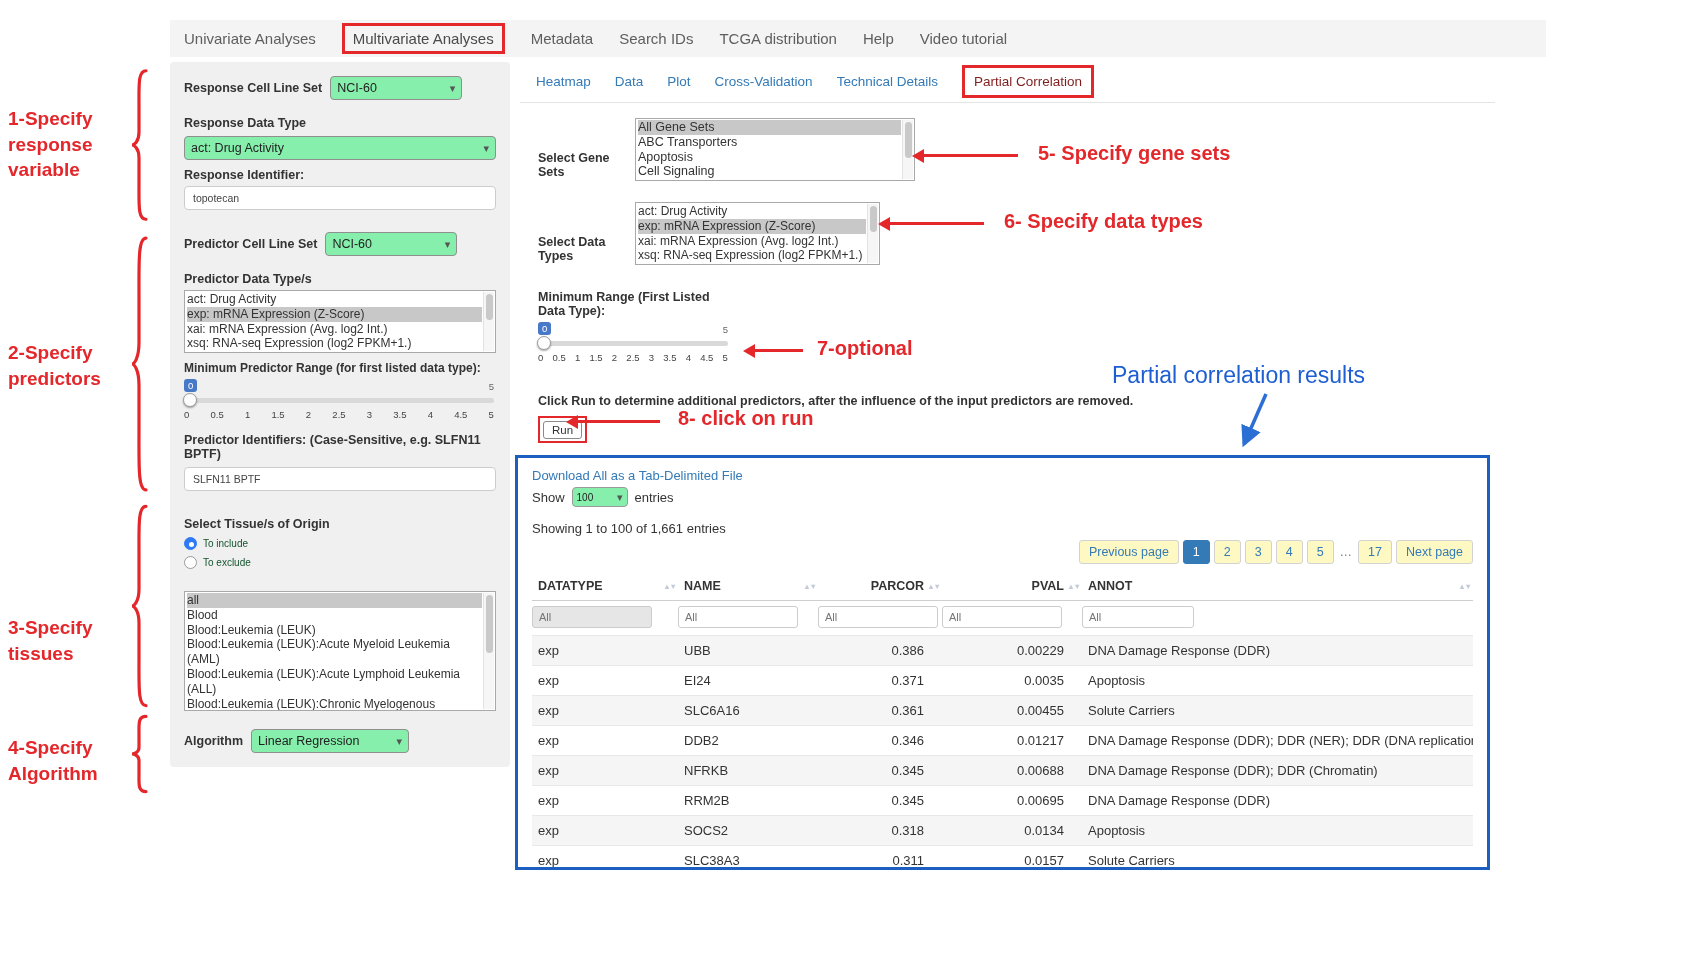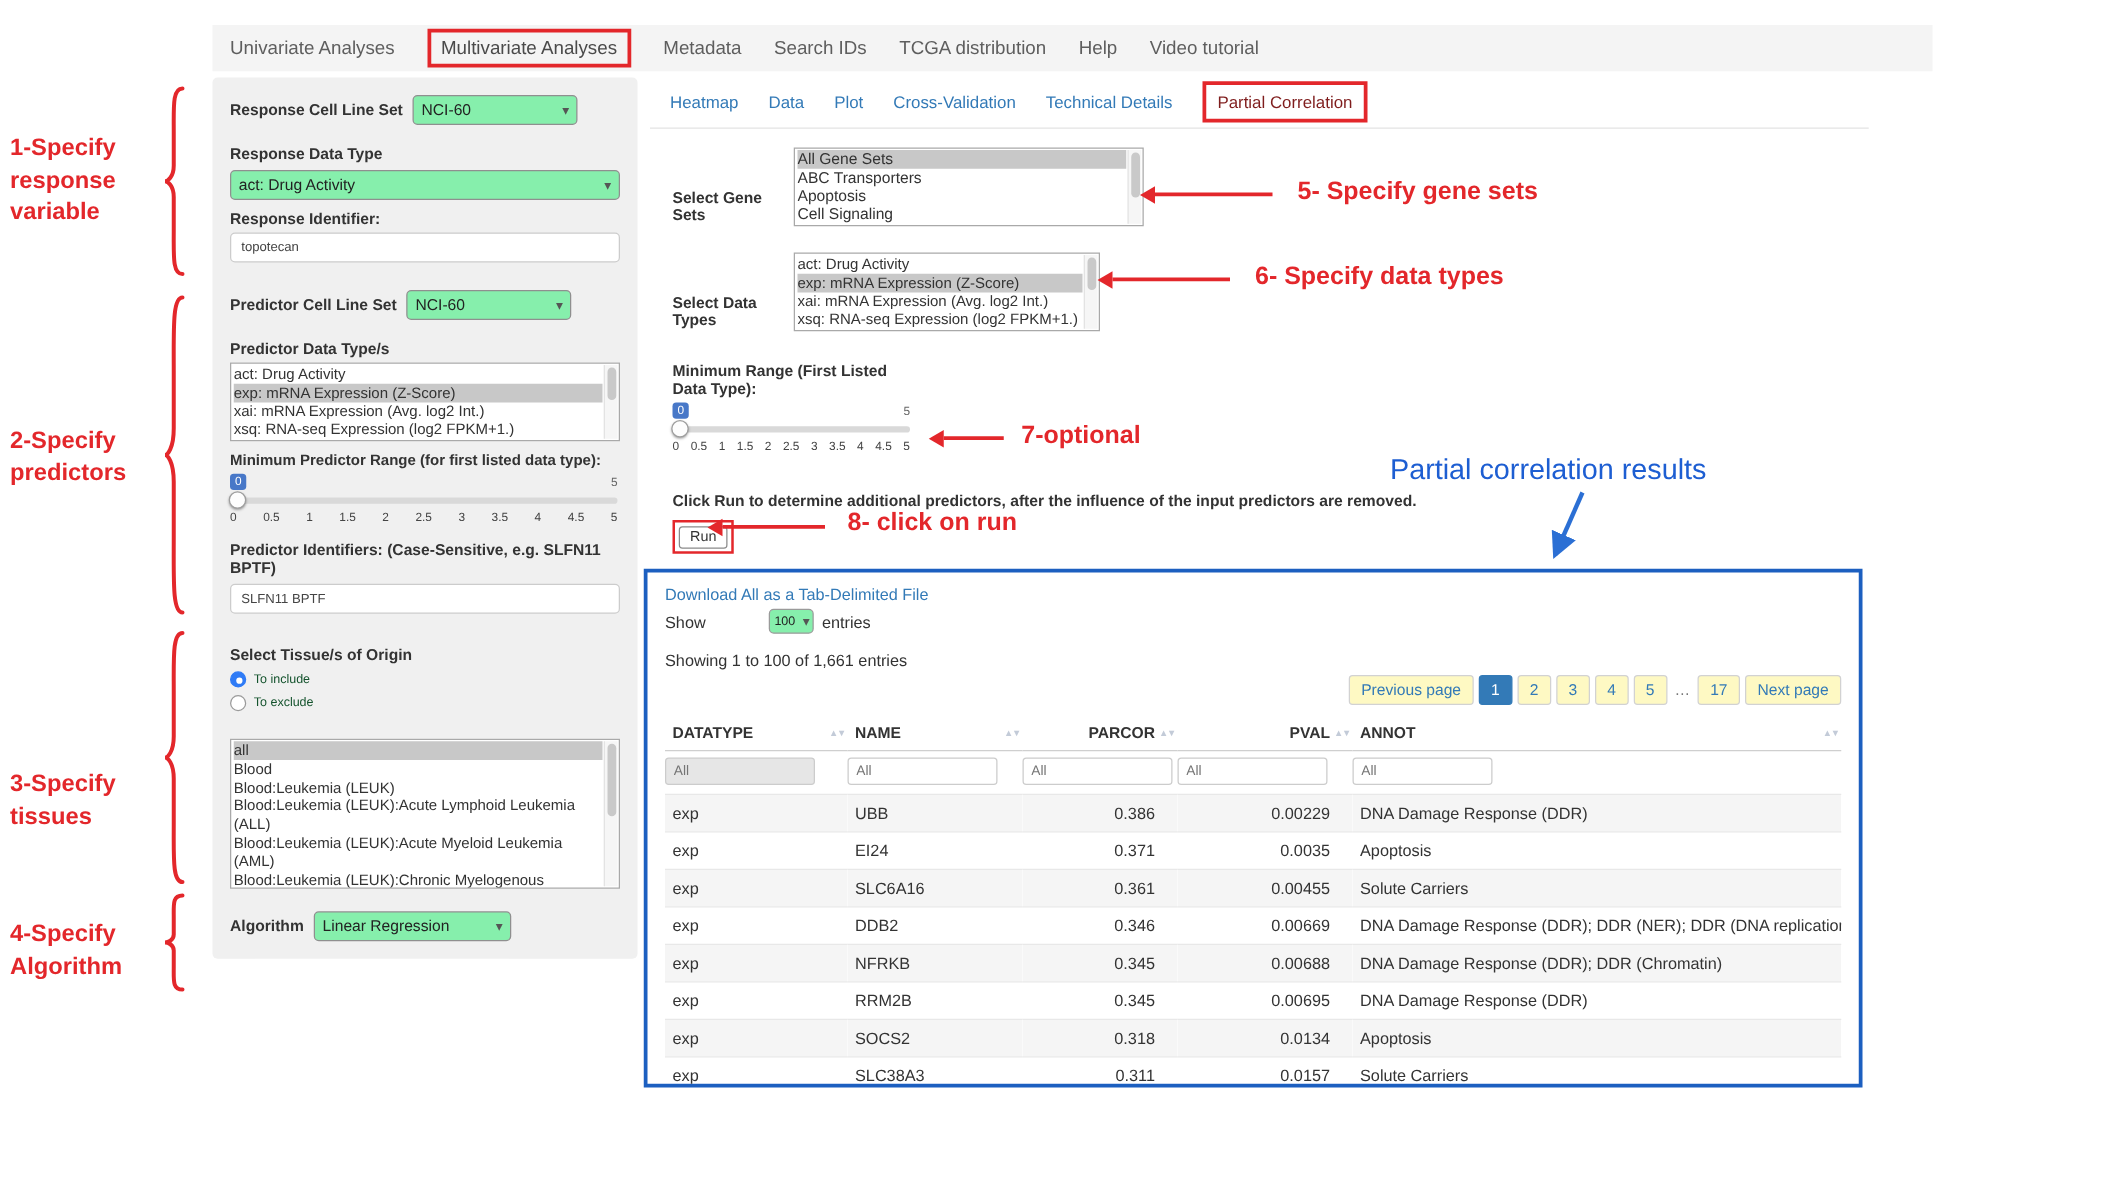--- a/index.html
+++ b/index.html
@@ -29,21 +29,21 @@
   .sidebar{position:absolute;left:170px;top:62px;width:340px;background:#f0f0f0;border-radius:4px;
            padding:14px;font-size:13px;}
   .b-label{font-weight:700;font-size:12.5px;color:#333;}
   .inline-row{display:flex;align-items:center;gap:8px;}
   .select{background:#86efac;border:1px solid #8f8f8f;border-radius:4px;height:24px;display:inline-flex;
           align-items:center;justify-content:space-between;padding:0 6px;font-size:12.5px;color:#222;cursor:pointer;}
   .select .caret{color:#555;font-size:11px;margin-left:6px;}
   .select.full{width:100%;margin-top:6px;}
   .select.w130{width:132px;}
   .select.w150{width:158px;}
-  .select.xs{height:20px;width:36px;font-size:10px;border-color:#9a9a9a;padding:0 4px;margin-left:43px;}
+  .select.xs{height:20px;width:56px;font-size:10px;border-color:#9a9a9a;padding:0 4px;}
   .text-input{width:100%;height:24px;border:1px solid #ccc;border-radius:4px;background:#fff;
               font-size:10.5px;color:#444;padding:0 8px;font-family:inherit;}
   .listbox{position:relative;background:#fff;border:1px solid #a9a9a9;overflow:hidden;font-size:12px;
            padding:1px 13px 1px 2px;}
   .listbox .opt{line-height:14.8px;white-space:nowrap;overflow:hidden;cursor:default;}
   .listbox.wrap .opt{white-space:normal;}
   .listbox .opt.sel{background:var(--sel);}
   .scrollbar{position:absolute;top:1px;bottom:1px;right:1px;width:11px;background:#f6f6f6;border-left:1px solid #e3e3e3;}
   .scrollbar .thumb{position:absolute;left:1.5px;width:7px;background:#c9c9c9;border-radius:4px;}
 
@@ -225,22 +225,22 @@
     </div>
     <div class="radio">
       <span class="rb"></span>
       <span>To exclude</span>
     </div>
 
     <div class="listbox wrap" style="height:120px;margin-top:22px;">
       <div class="opt sel">all</div>
       <div class="opt">Blood</div>
       <div class="opt">Blood:Leukemia (LEUK)</div>
+      <div class="opt">Blood:Leukemia (LEUK):Acute Myeloid Leukemia (AML)</div>
       <div class="opt">Blood:Leukemia (LEUK):Acute Lymphoid Leukemia (ALL)</div>
-      <div class="opt">Blood:Leukemia (LEUK):Acute Myeloid Leukemia (AML)</div>
       <div class="opt">Blood:Leukemia (LEUK):Chronic Myelogenous Leukemia (CML)</div>
       <div class="scrollbar">
           <div class="thumb" style="top:2px;height:58px;"></div>
         </div>
     </div>
 
     <div class="inline-row" style="margin-top:18px;">
       <span class="b-label">Algorithm</span>
       <div class="select w150">
         <span>Linear Regression</span>
@@ -385,21 +385,21 @@
           <td>exp</td>
           <td>SLC6A16</td>
           <td class="num">0.361</td>
           <td class="num">0.00455</td>
           <td>Solute Carriers</td>
         </tr>
         <tr>
           <td>exp</td>
           <td>DDB2</td>
           <td class="num">0.346</td>
-          <td class="num">0.00669</td>
+          <td class="num">0.01217</td>
           <td>DNA Damage Response (DDR); DDR (NER); DDR (DNA replication)</td>
         </tr>
         <tr>
           <td>exp</td>
           <td>NFRKB</td>
           <td class="num">0.345</td>
           <td class="num">0.00688</td>
           <td>DNA Damage Response (DDR); DDR (Chromatin)</td>
         </tr>
         <tr>

